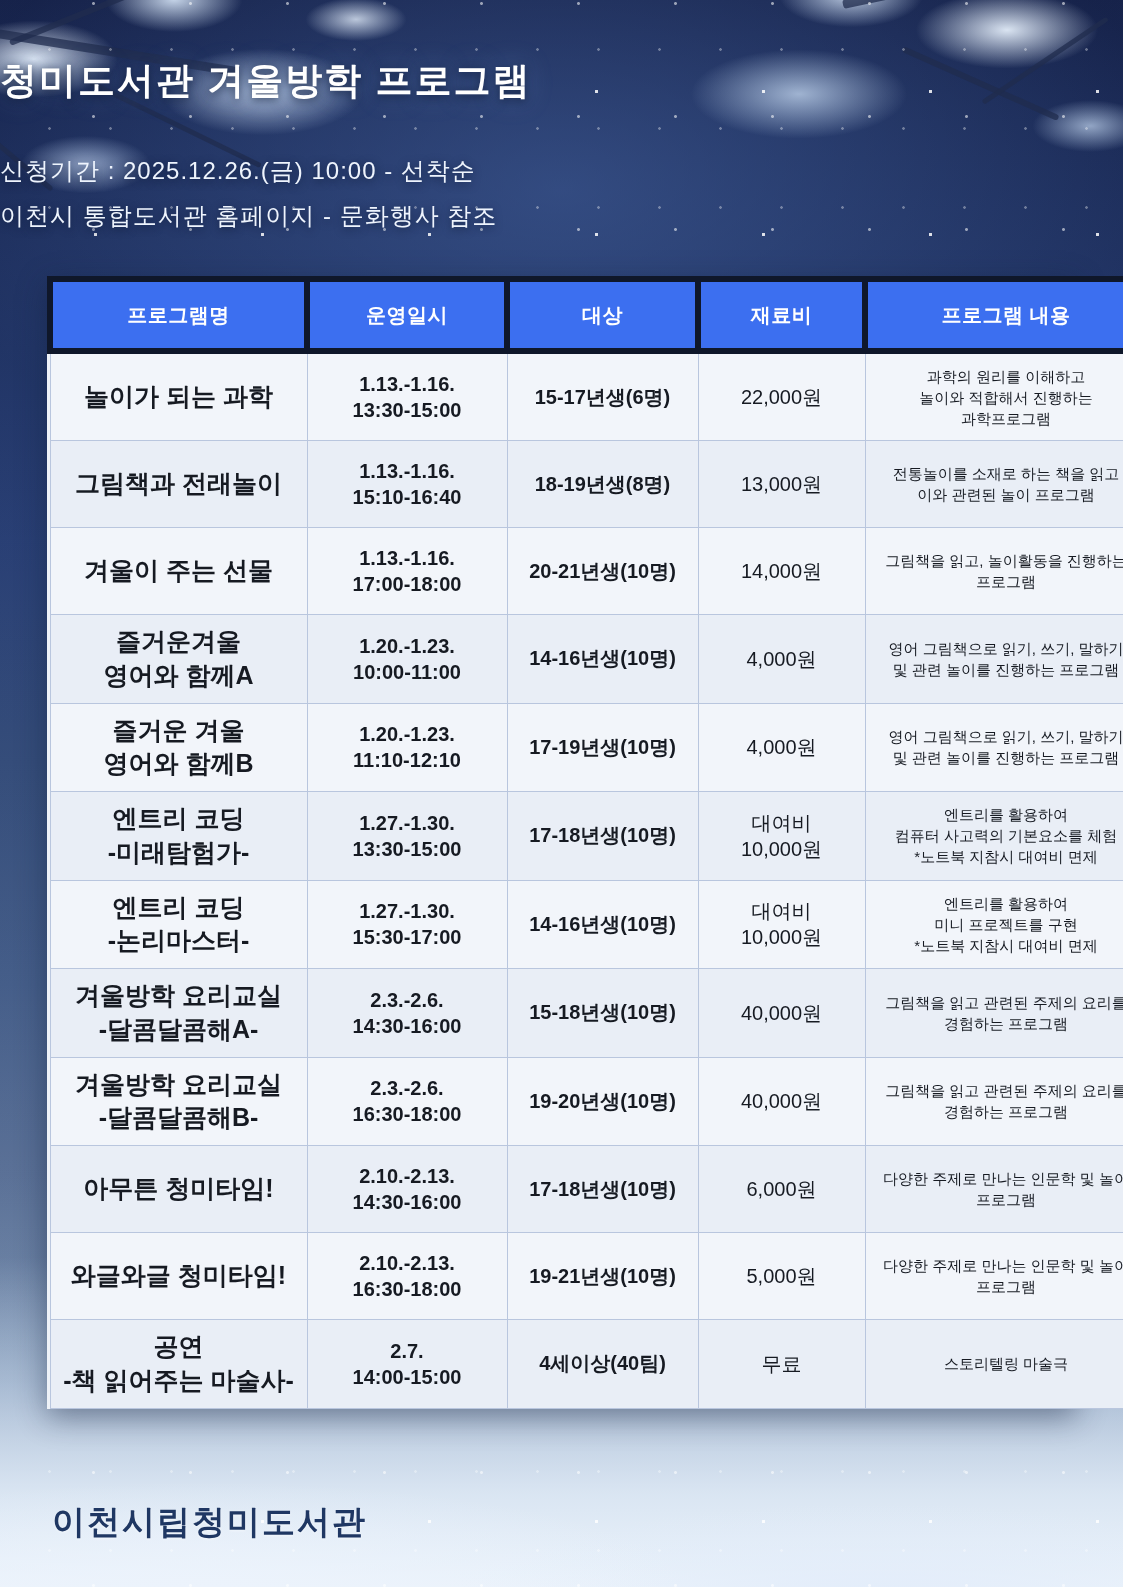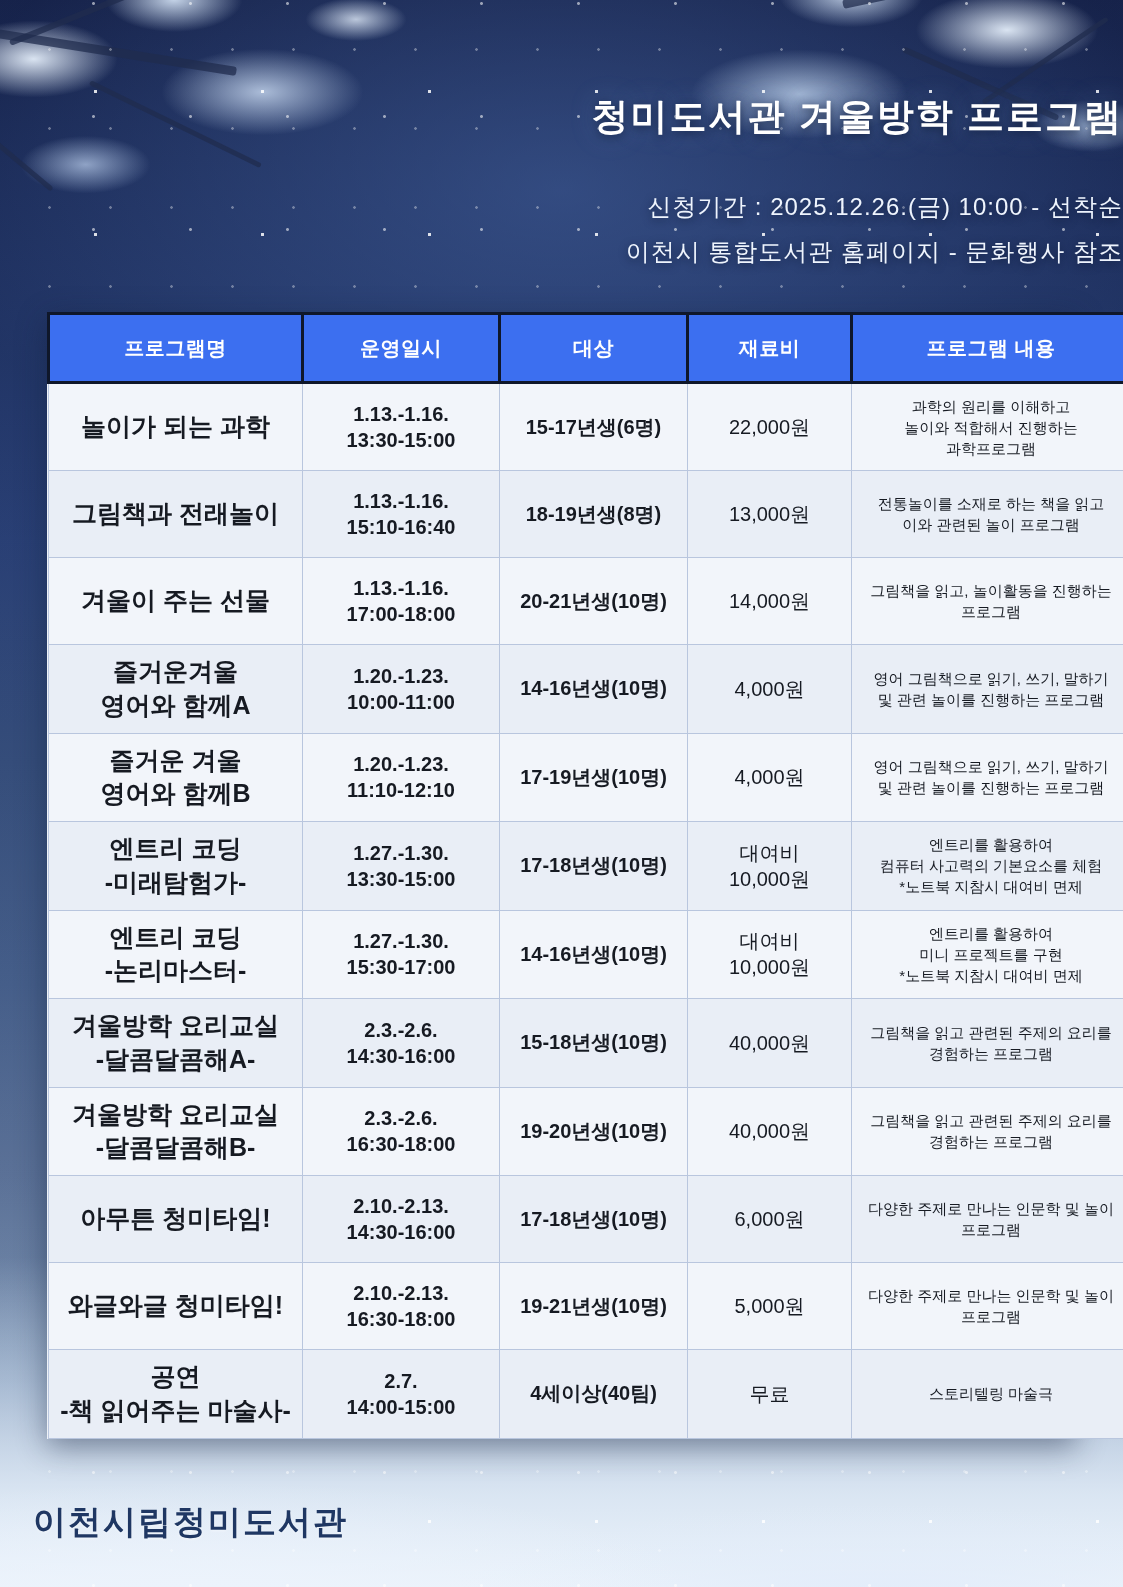--- a/index.html
+++ b/index.html
@@ -95,22 +95,22 @@
       radial-gradient(circle, rgba(255,255,255,0.85) 1.4px, rgba(255,255,255,0) 2px),
       radial-gradient(circle, rgba(255,255,255,0.55) 1.1px, rgba(255,255,255,0) 1.8px),
       radial-gradient(circle, rgba(255,255,255,0.35) 1px, rgba(255,255,255,0) 1.6px);
     background-size: 167px 143px, 97px 113px, 61px 79px;
     background-position: 12px 20px, 45px 60px, 80px 10px;
   }
 
   
   .head {
     position: relative;
-    text-align: right;
-    padding-top: 88px;
+    text-align: left;
+    padding-top: 52px;
     z-index: 4;
   }
   .title-line {
     color: #ffffff;
     font-size: 37px;
     font-weight: bold;
     letter-spacing: 2px;
     line-height: 1.55;
     text-shadow: 0 2px 10px rgba(10,20,45,0.75), 0 0 26px rgba(120,160,220,0.45);
   }
@@ -137,21 +137,21 @@
     border-collapse: collapse;
     table-layout: fixed;
     background: #eef2f8;
   }
   table.prog th {
     background: #3c6ff0;
     color: #ffffff;
     font-size: 20px;
     font-weight: bold;
     padding: 19px 4px;
-    border: 3px solid #0f172a;
+    border: 6px solid #0f172a;
     letter-spacing: 0.5px;
   }
   table.prog td {
     border: 1px solid #b9c6de;
     text-align: center;
     color: #161a22;
     padding: 10px 6px;
     height: 66px;
     vertical-align: middle;
     background: #f2f5fa;
@@ -167,21 +167,21 @@
   .cellline { display: block; }
 
   
   .footer {
     position: absolute;
     left: 0; right: 0;
     bottom: 42px;
     display: flex;
     justify-content: space-between;
     align-items: flex-end;
-    padding: 0 33px;
+    padding: 0 52px;
     z-index: 5;
   }
   .footer-left, .footer-right {
     color: #1f3763;
     font-size: 33px;
     font-weight: bold;
     letter-spacing: 2px;
     text-shadow: 0 1px 3px rgba(255,255,255,0.55);
   }
 </style>

